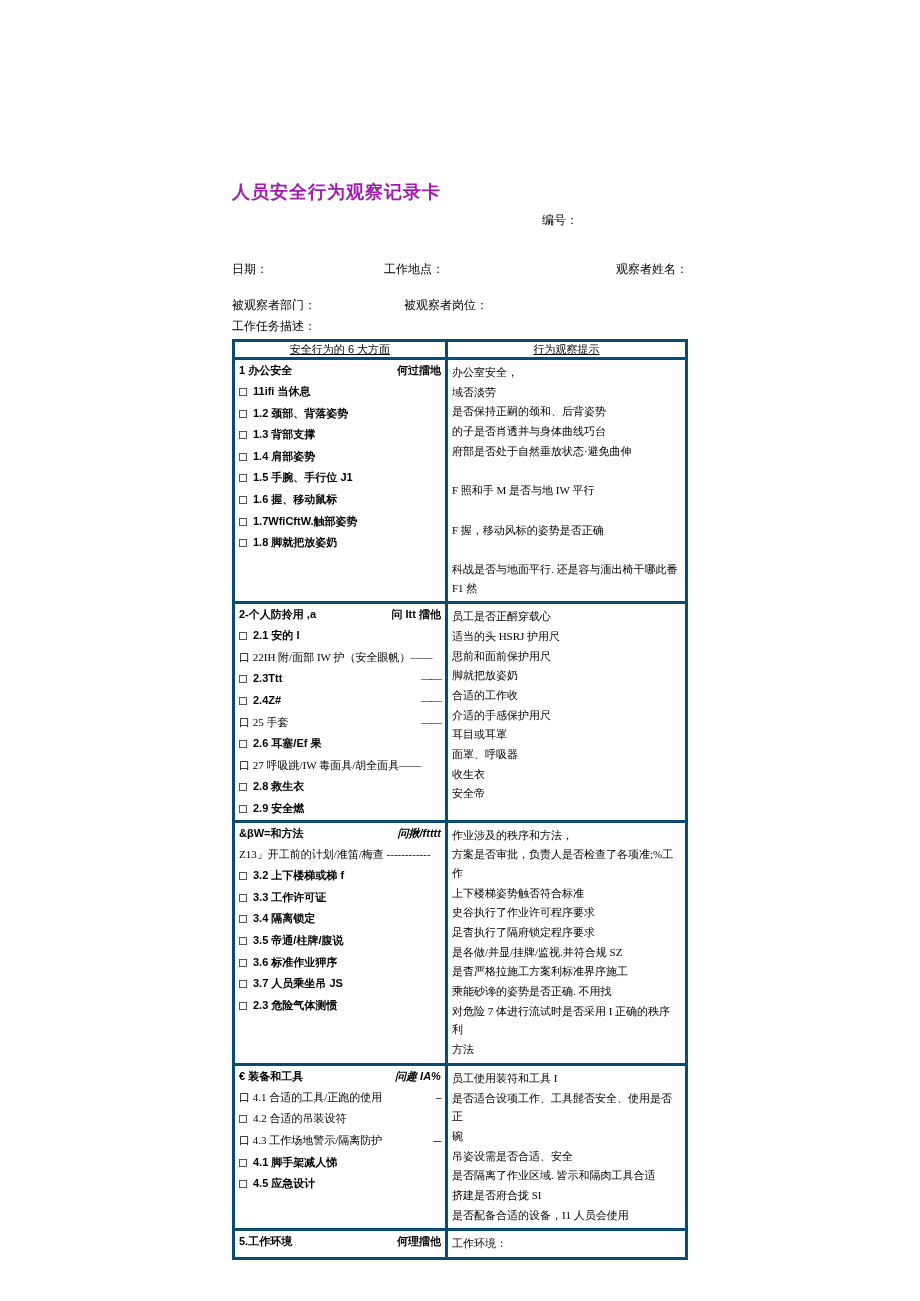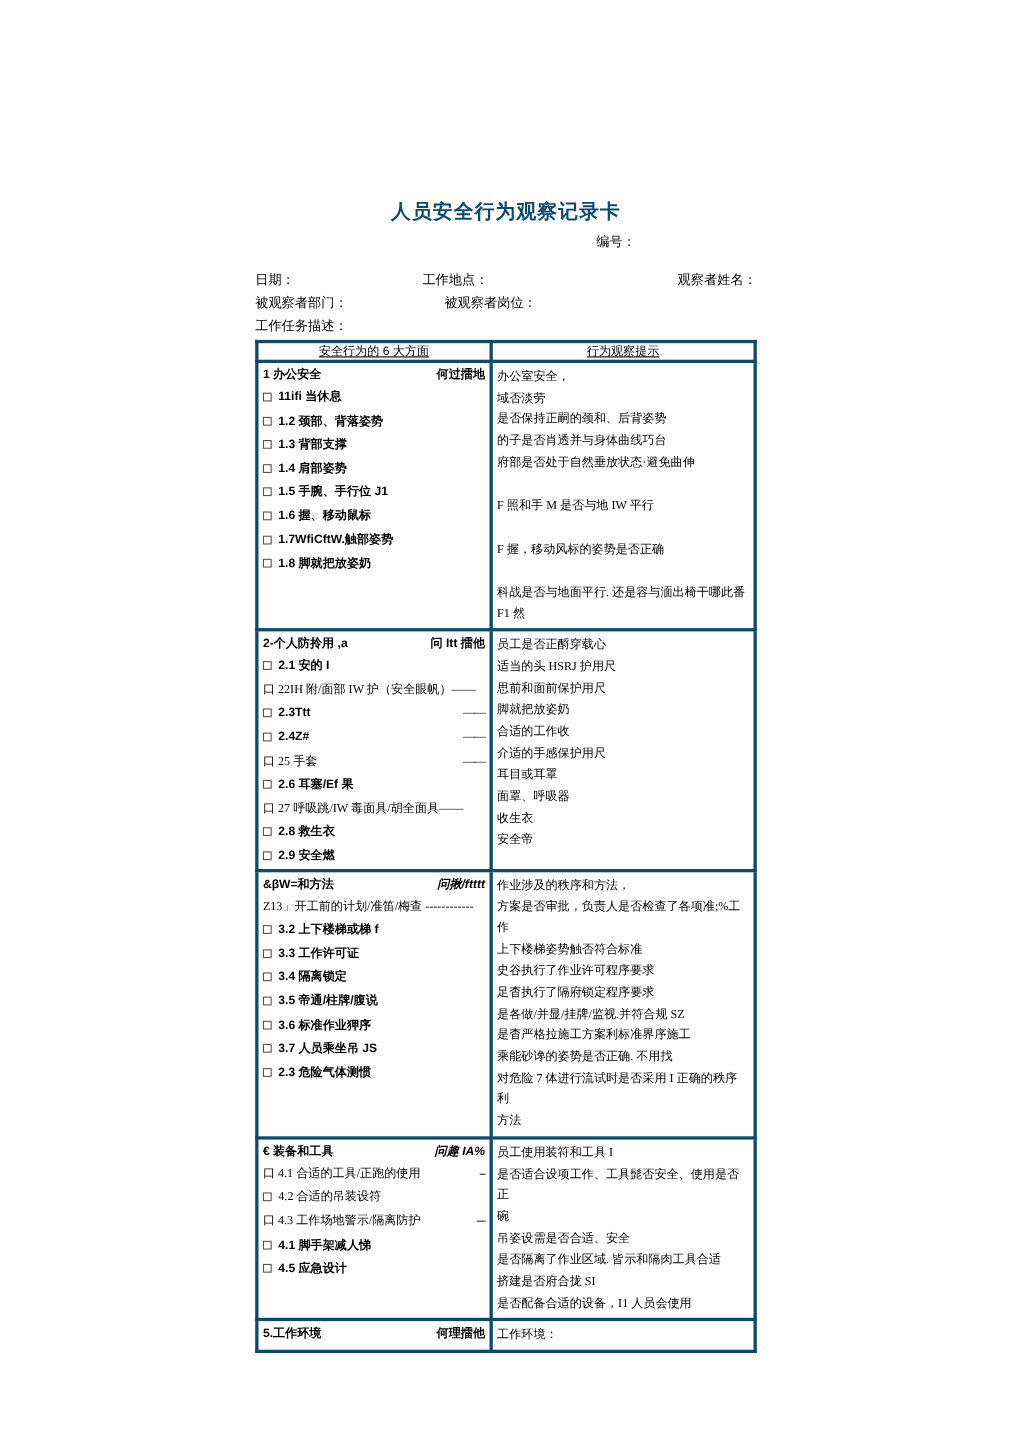--- a/index.html
+++ b/index.html
@@ -10,40 +10,39 @@
     font-size: 12px;
     color: #000;
   }
   .page {
     width: 920px;
     min-height: 1301px;
     padding: 180px 232px 0 232px;
     margin: 0 auto;
   }
   .title {
-    text-align: center;
-    color: #0c4a6e;
+    color: #a21caf;
     font-family: "SimHei", "Heiti SC", sans-serif;
     font-size: 18px;
     font-weight: 700;
     letter-spacing: 1px;
     margin-bottom: 8px;
   }
   .number-row {
     text-align: center;
     font-size: 12px;
     margin-bottom: 17px;
     padding-left: 200px;
   }
   .meta-row {
     font-size: 12px;
     margin-bottom: 4px;
     display: flex;
   }
-  .meta-row .cell { flex: 1; }
+  .meta-row .cell { flex: 1; margin-top: 15px; }
   table.main {
     border-collapse: collapse;
     width: 100%;
     table-layout: fixed;
   }
   table.main td {
     border: 3px solid #0c4a6e;
     vertical-align: top;
     padding: 0;
     font-size: 11px;

